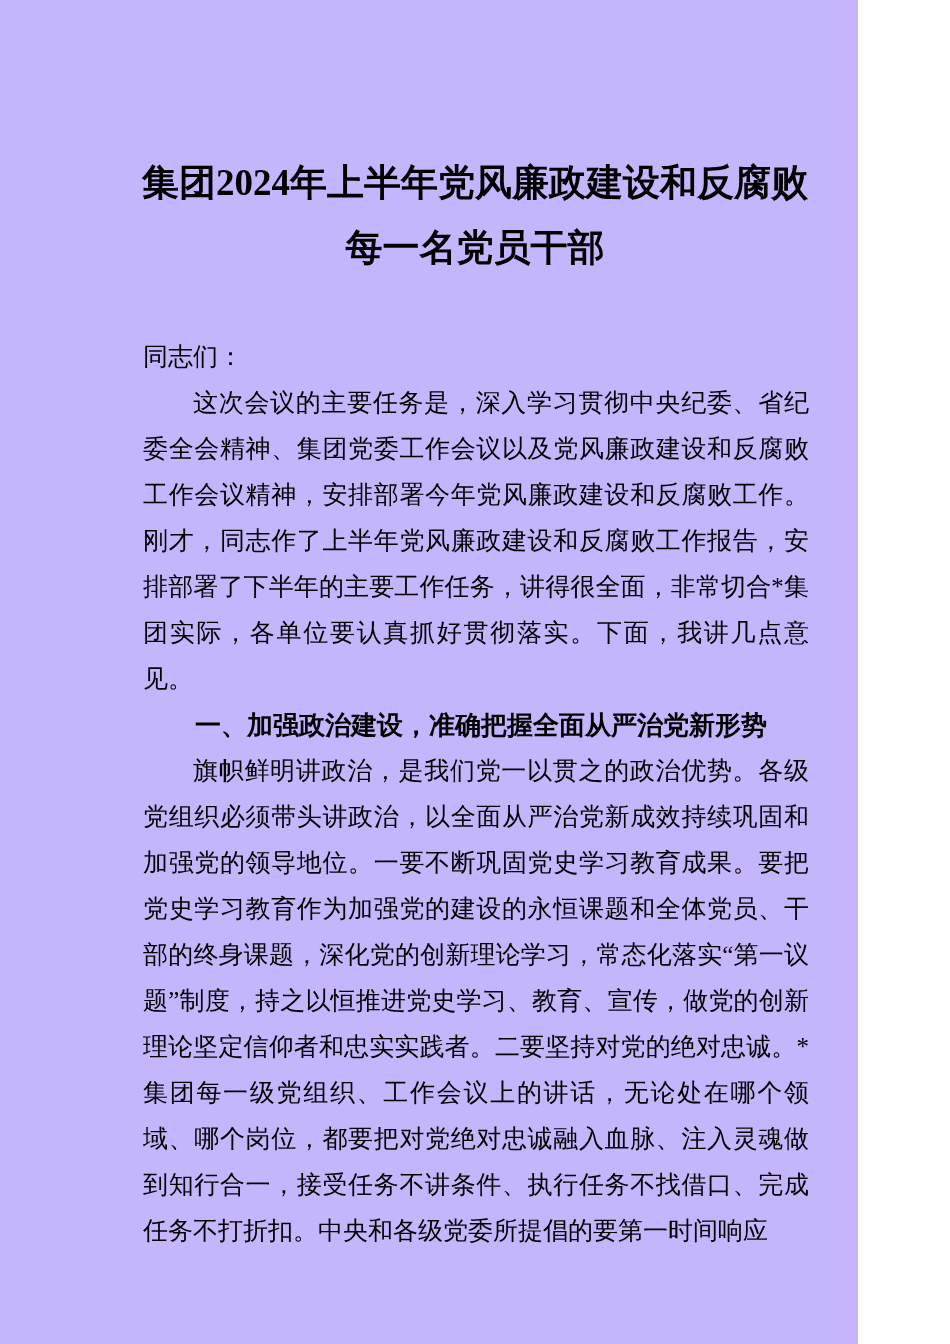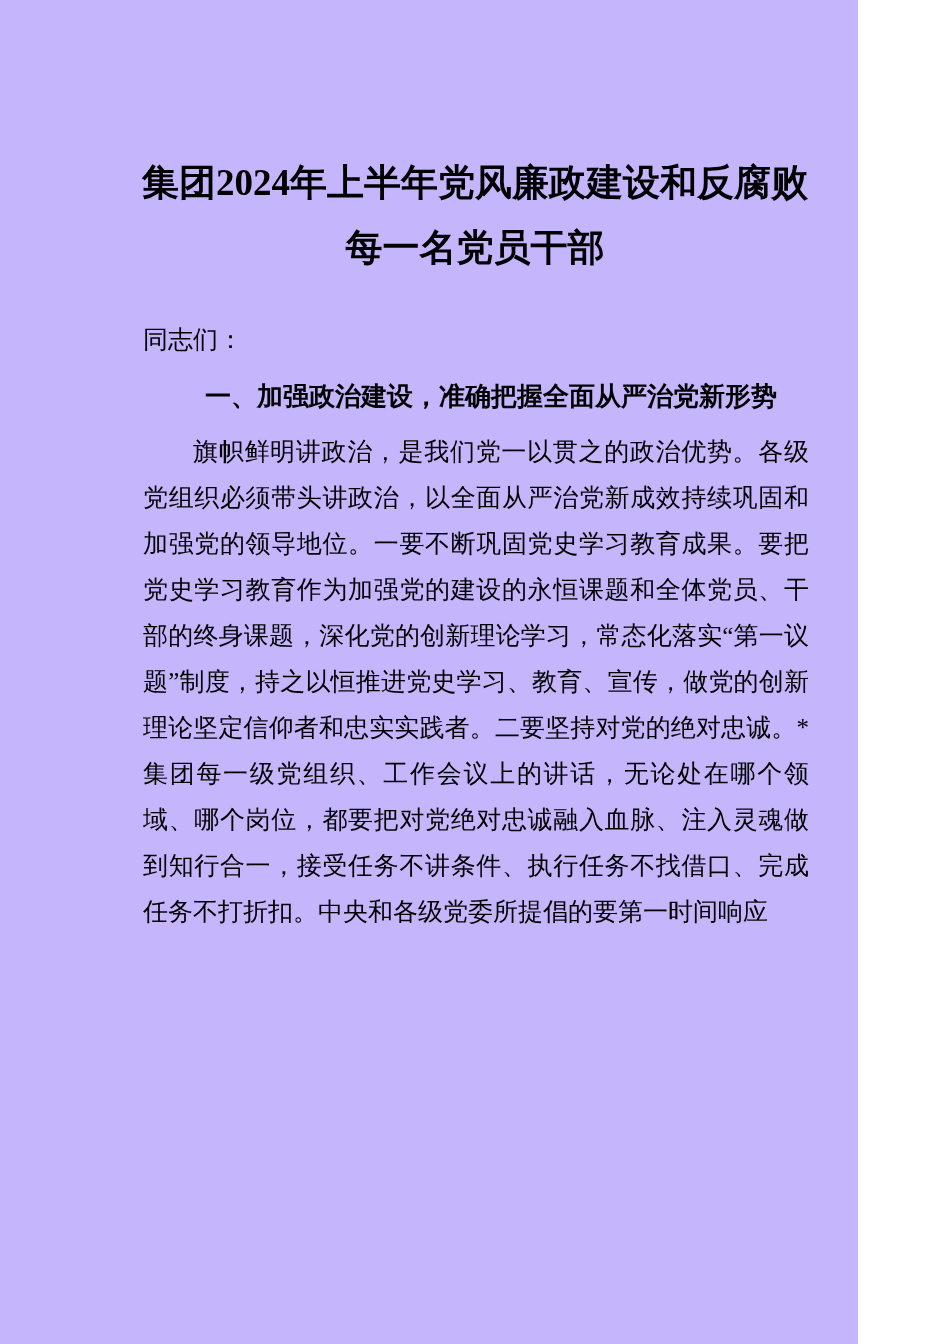--- a/index.html
+++ b/index.html
@@ -24,40 +24,40 @@
     text-align: center;
     font-weight: bold;
     font-size: 37px;
     line-height: 65px;
     font-family: "Liberation Serif", serif;
     white-space: nowrap;
   }
   .doc-body {
     position: absolute;
     left: 143px;
-    top: 317px;
+    top: 334px;
     width: 666px;
     font-size: 25px;
     line-height: 46px;
     text-align: justify;
     text-justify: inter-character;
     font-family: "Liberation Serif", serif;
   }
   .doc-body p {
     margin: 0;
     padding: 0;
   }
   .salutation {
     text-indent: 0;
   }
   .para {
     text-indent: 2em;
   }
   .section-heading {
-    margin: 10px;
+    margin: 0;
     padding: 0;
     font-size: 26px;
     line-height: 46px;
     font-weight: bold;
     font-family: "Liberation Sans", sans-serif;
     text-indent: 2em;
     text-align: left;
   }
 </style>
 </head>
@@ -65,17 +65,18 @@
 
 <div class="page">
 
   <div class="doc-title">
     <div>集团2024年上半年党风廉政建设和反腐败</div>
     <div>每一名党员干部</div>
   </div>
 
   <div class="doc-body">
     <p class="salutation">同志们：</p>
+    <p class="para">这次会议的主要任务是，深入学习贯彻中央纪委、省纪委全会精神、集团党委工作会议以及党风廉政建设和反腐败工作会议精神，安排部署今年党风廉政建设和反腐败工作。刚才，同志作了上半年党风廉政建设和反腐败工作报告，安排部署了下半年的主要工作任务，讲得很全面，非常切合*集团实际，各单位要认真抓好贯彻落实。下面，我讲几点意见。</p>
     <h2 class="section-heading">一、加强政治建设，准确把握全面从严治党新形势</h2>
     <p class="para">旗帜鲜明讲政治，是我们党一以贯之的政治优势。各级党组织必须带头讲政治，以全面从严治党新成效持续巩固和加强党的领导地位。一要不断巩固党史学习教育成果。要把党史学习教育作为加强党的建设的永恒课题和全体党员、干部的终身课题，深化党的创新理论学习，常态化落实“第一议题”制度，持之以恒推进党史学习、教育、宣传，做党的创新理论坚定信仰者和忠实实践者。二要坚持对党的绝对忠诚。*集团每一级党组织、工作会议上的讲话，无论处在哪个领域、哪个岗位，都要把对党绝对忠诚融入血脉、注入灵魂做到知行合一，接受任务不讲条件、执行任务不找借口、完成任务不打折扣。中央和各级党委所提倡的要第一时间响应</p>
   </div>
 
 </div>
 
 </body></html>

